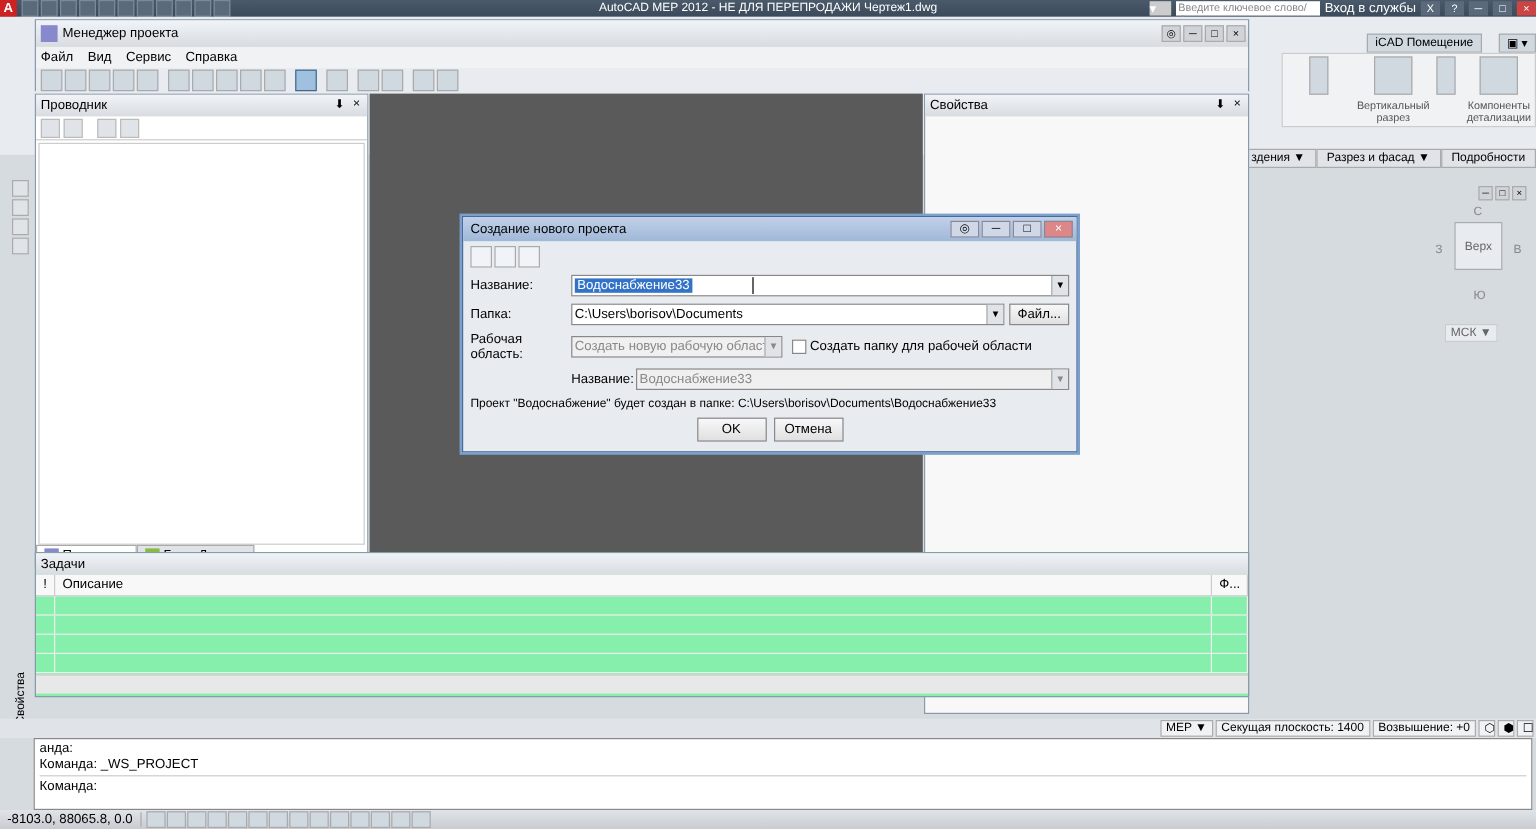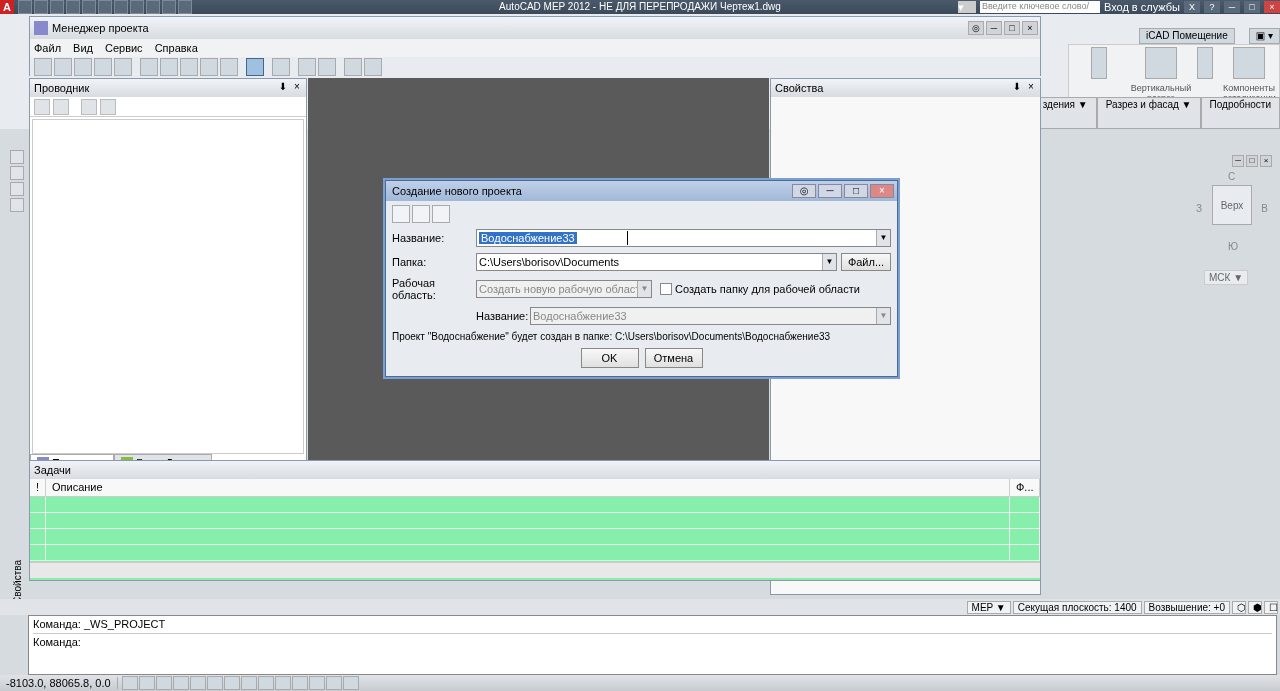--- a/index.html
+++ b/index.html
@@ -17,21 +17,21 @@
 .titlebar .rbtn.close { background: #c44; }
 
 
 .ribbon-area { height: 115px; background: #e8ecf0; position: relative; }
 .ribbon-tabs { position: absolute; right: 0; top: 14px; height: 16px; display: flex; gap: 14px; }
 .ribbon-tabs .rtab { background: #d0d8e0; padding: 1px 6px; font-size: 10px; border: 1px solid #aaa; }
 .ribbon-panels { position: absolute; right: 0; top: 30px; height: 62px; display: flex; gap: 2px; background: #f0f2f4; border: 1px solid #ccc; }
 .ribbon-panels .rpanel { width: 60px; display: flex; flex-direction: column; align-items: center; justify-content: space-between; padding: 2px; }
 .ribbon-panels .rpanel .ricon { width: 32px; height: 32px; background: #d0d8e0; border: 1px solid #aaa; }
 .ribbon-panels .rpanel .rlabel { font-size: 9px; text-align: center; color: #555; }
-.ribbon-bottom { position: absolute; right: 0; top: 83px; height: 32px; display: flex; }
+.ribbon-bottom { position: absolute; right: 0; top: 110px; height: 16px; display: flex; }
 .ribbon-bottom .rbot { background: #e0e4e8; padding: 1px 8px; font-size: 10px; border: 1px solid #aaa; }
 
 
 .pm-window { position: absolute; left: 29px; top: 16px; width: 1012px; height: 60px; background: #e8ecf0; border: 1px solid #8a9aaa; }
 .pm-titlebar { height: 22px; background: linear-gradient(#f0f4f8,#d8dce0); display: flex; align-items: center; padding-left: 4px; position: relative; }
 .pm-titlebar .pm-icon { width: 14px; height: 14px; background: #88c; margin-right: 4px; }
 .pm-titlebar .pm-controls { position: absolute; right: 2px; display: flex; gap: 2px; }
 .pm-titlebar .pm-controls .pmc { width: 16px; height: 14px; background: #d0d4d8; border: 1px solid #aaa; text-align: center; font-size: 9px; line-height: 12px; }
 .pm-menubar { height: 18px; display: flex; align-items: center; padding-left: 4px; gap: 12px; background: #f0f2f4; }
 .pm-menubar span { font-size: 11px; }
@@ -388,20 +388,21 @@
     <div class="ser">MEP ▼</div>
     <div class="ser">Секущая плоскость: 1400</div>
     <div class="ser">Возвышение: +0</div>
     <div class="ser" style="width:14px;">⬡</div>
     <div class="ser" style="width:14px;">⬢</div>
     <div class="ser" style="width:14px;">☐</div>
   </div>
 </div>
 
 <div class="cmd">
+  <div class="line">анда:</div>
   <div class="line">Команда: _WS_PROJECT</div>
   <div class="line prompt">Команда:</div>
 </div>
 
 <div class="statusbar">
   <div class="coords">-8103.0, 88065.8, 0.0</div>
   <div class="sb-icons">
     <div class="sbi"></div>
     <div class="sbi"></div>
     <div class="sbi"></div>

